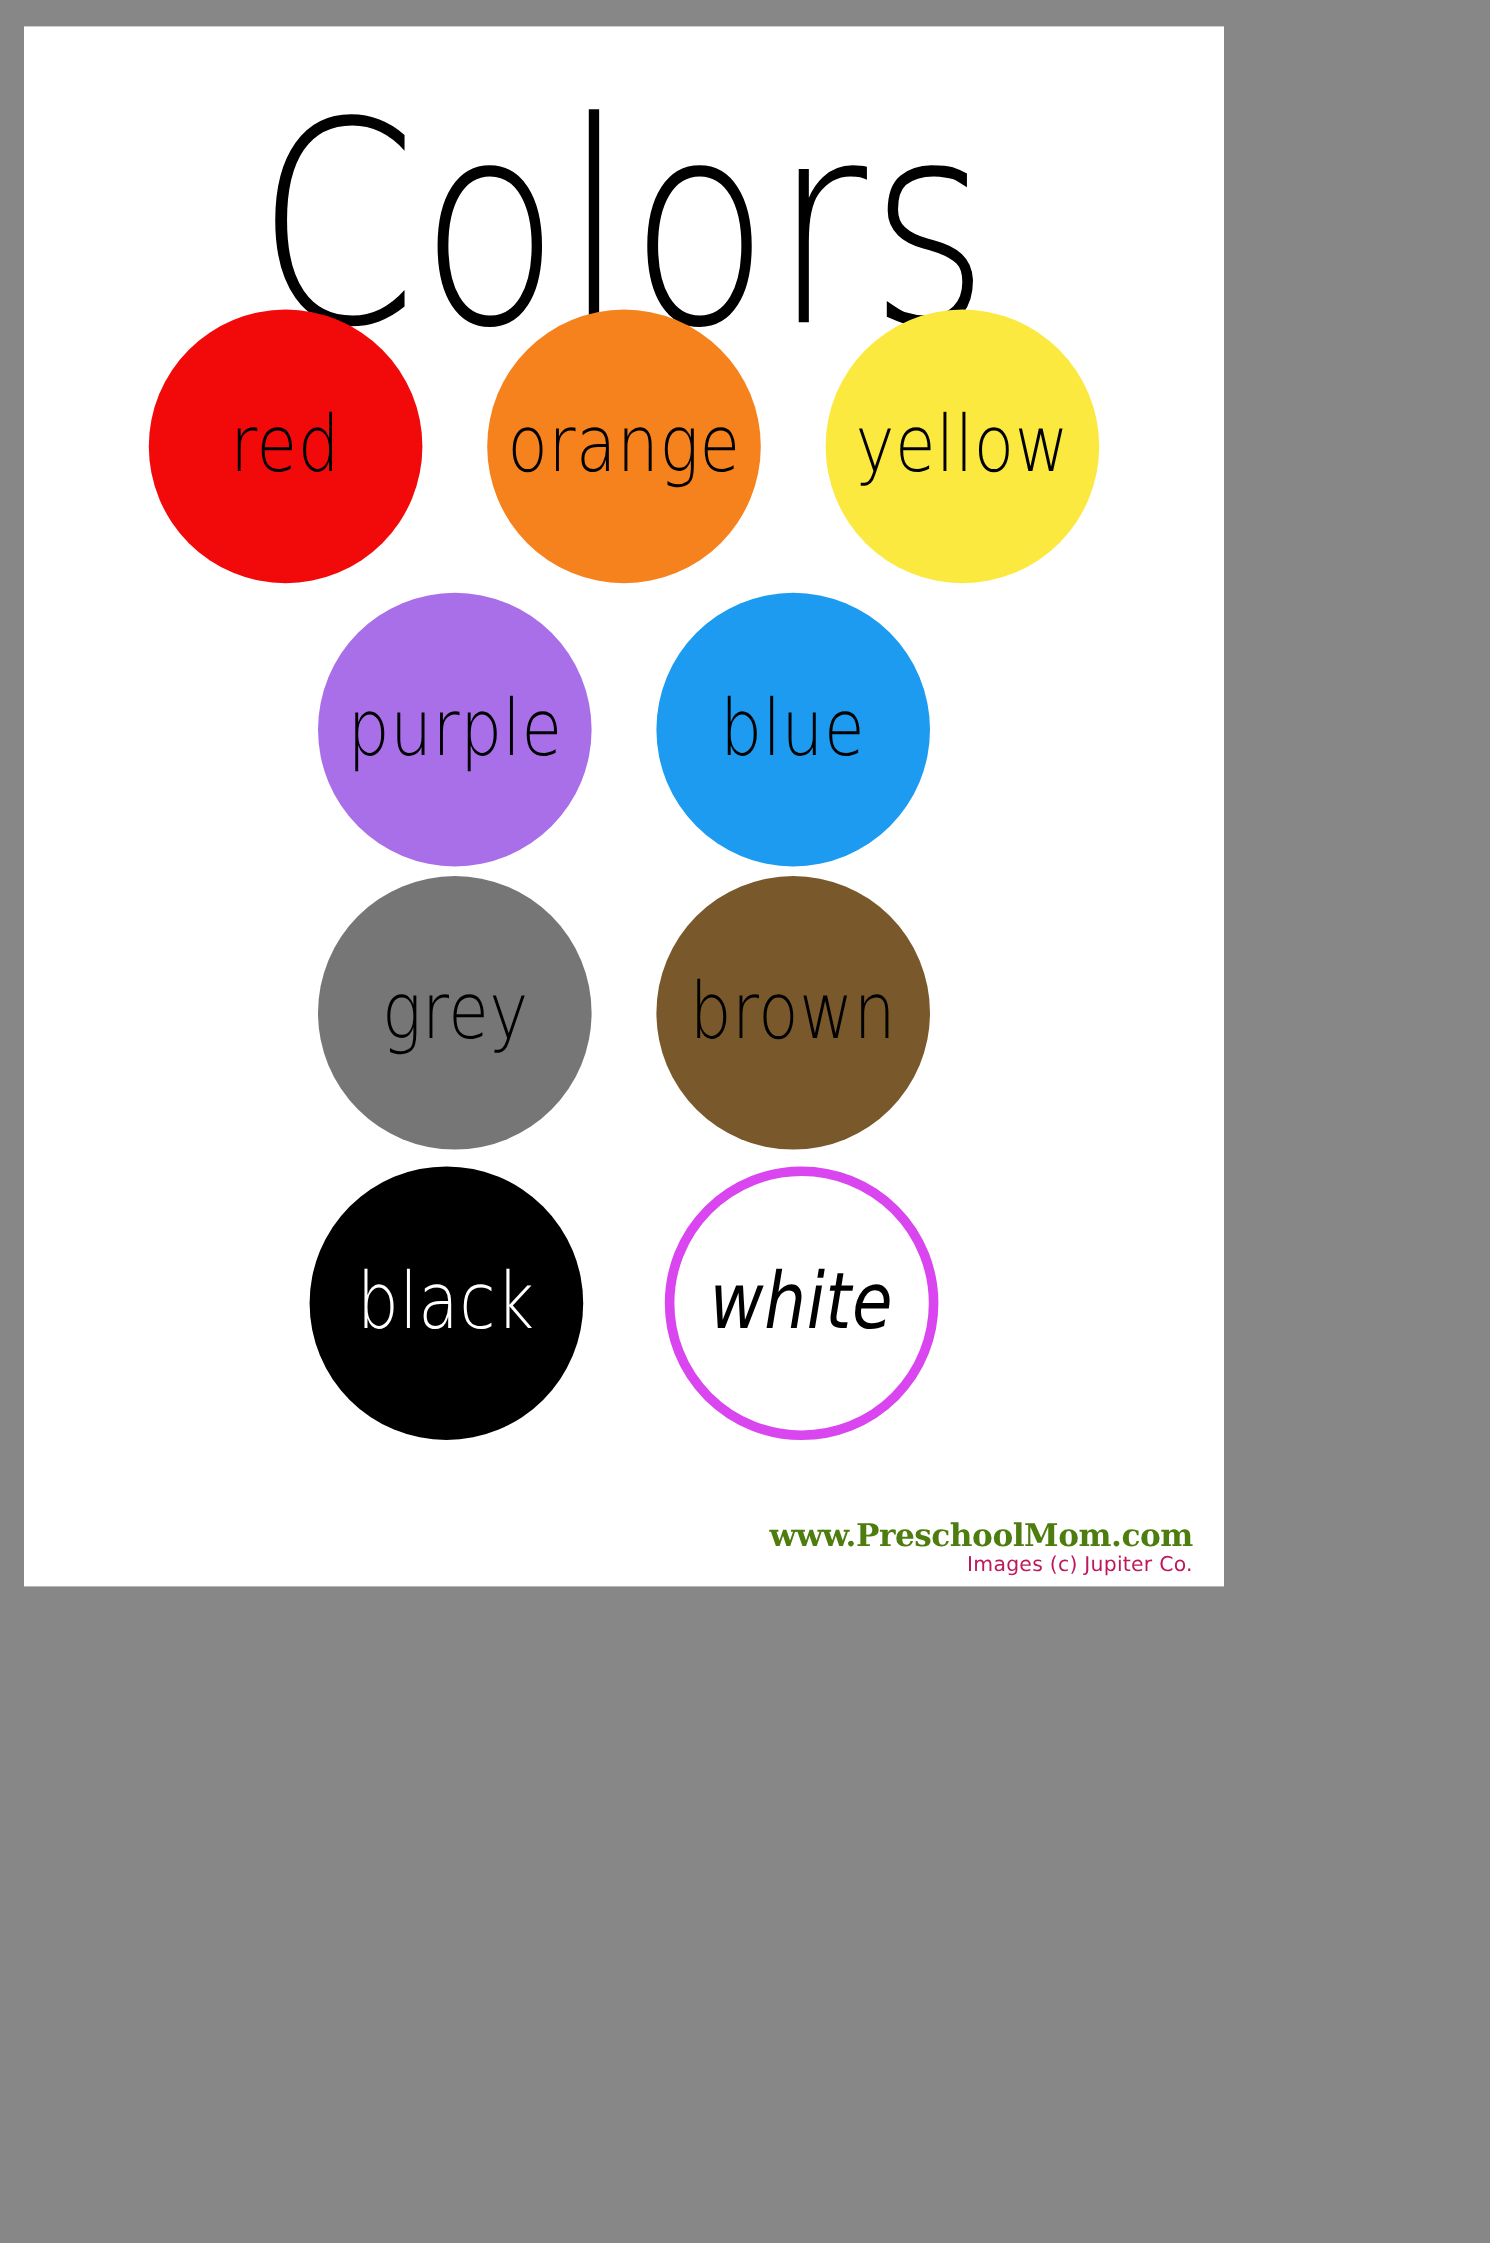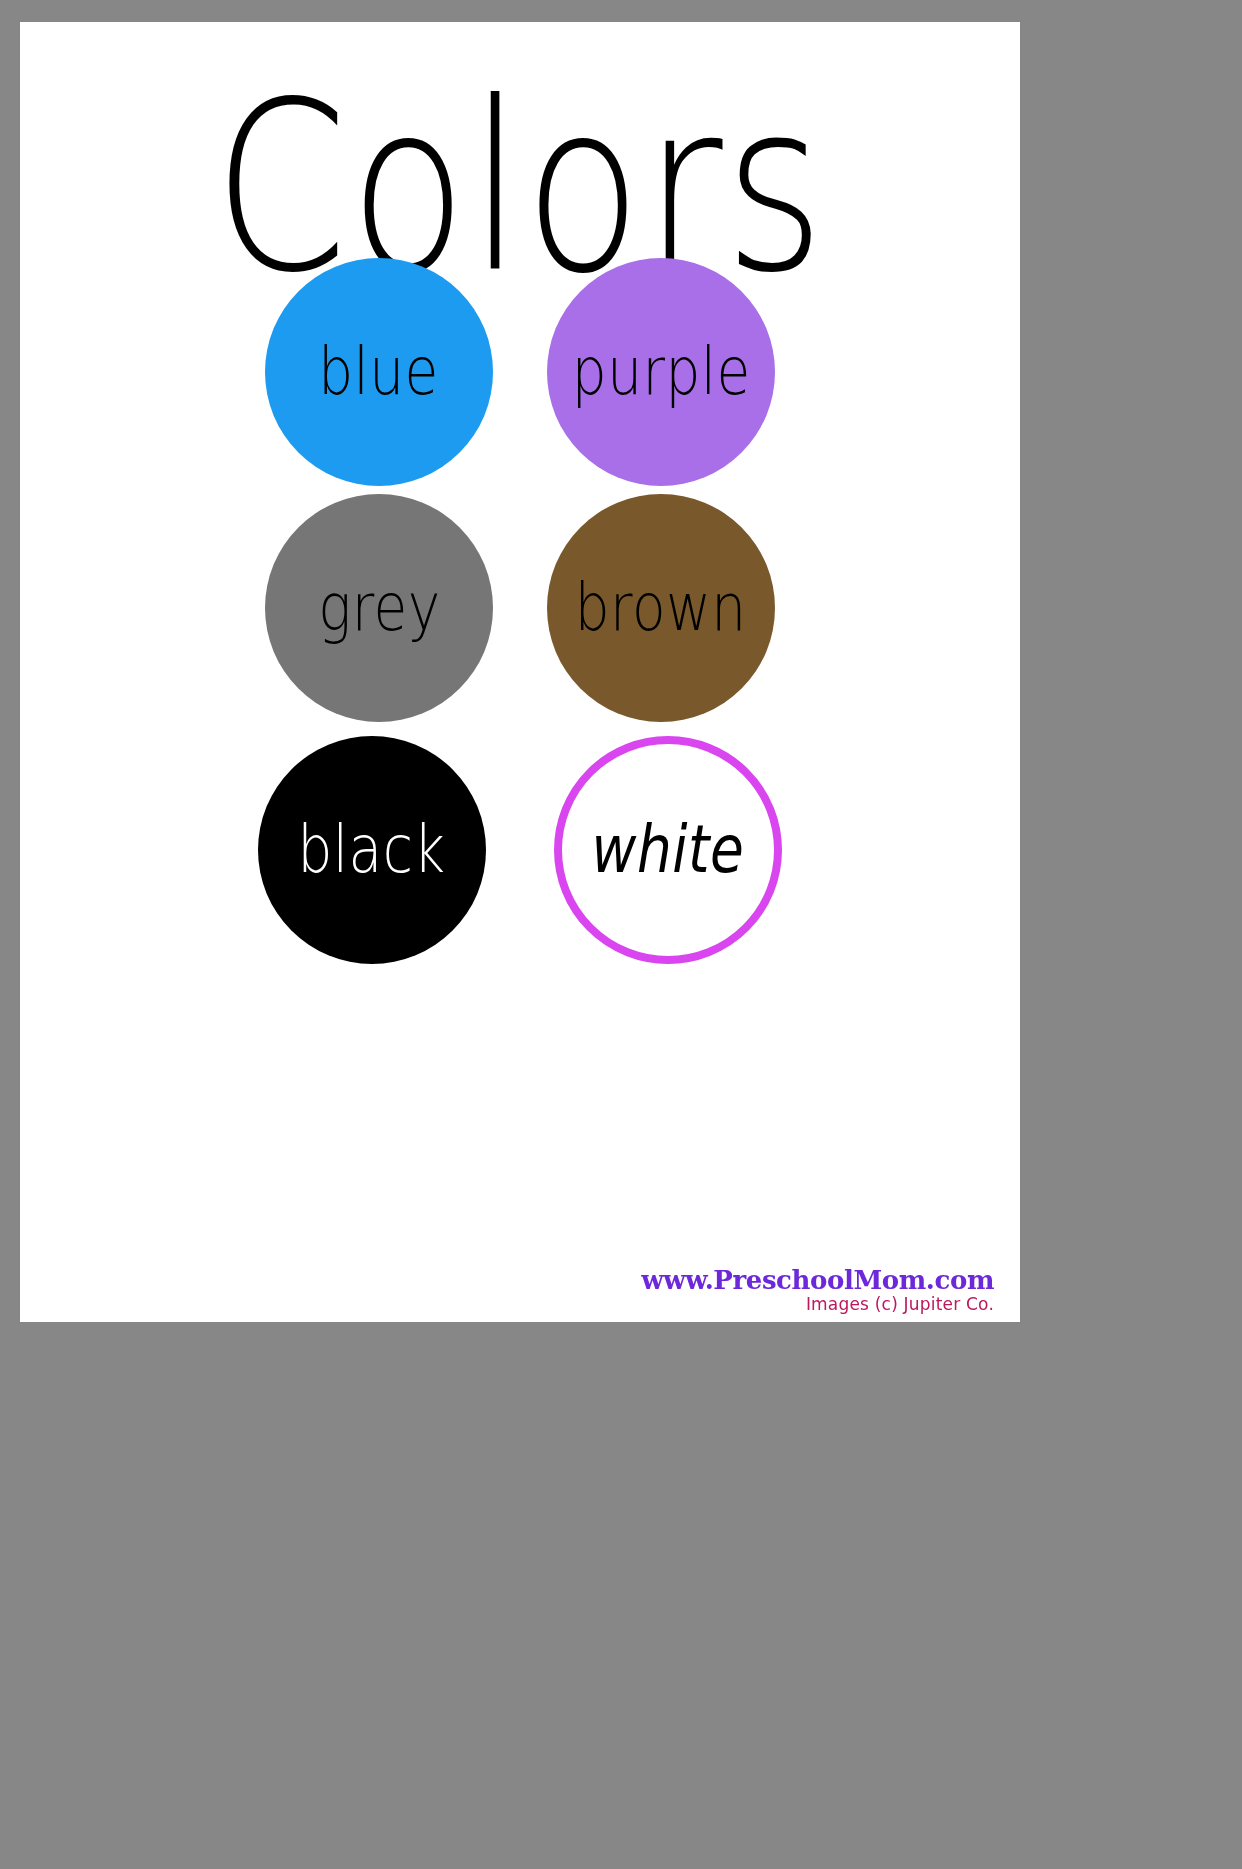--- a/index.html
+++ b/index.html
@@ -90,21 +90,21 @@
     position: absolute;
     right: 26px;
     bottom: 8px;
     text-align: right;
   }
 
   .footer-site {
     font-family: "DejaVu Serif", serif;
     font-weight: 700;
     font-size: 26px;
-    color: #6d28d9;
+    color: #4d7c0f;
     letter-spacing: -0.4px;
     line-height: 1.1;
     white-space: nowrap;
   }
 
   .footer-credit {
     font-family: "DejaVu Sans", sans-serif;
     font-weight: 400;
     font-size: 17px;
     color: #be185d;
@@ -116,27 +116,38 @@
 </style>
 </head>
 <body style="background: rgb(135, 135, 135);">
 
 <div class="page" style="background: rgb(255, 255, 255);">
 
   <h1 class="poster-title">Colors</h1>
 
   <div class="grid">
 
+    <div class="row">
+      <div class="swatch" style="background: rgb(242, 10, 10);">
+        <span class="swatch-label" style="color: rgb(0, 0, 0);">red</span>
+      </div>
+      <div class="swatch" style="background: rgb(246, 130, 30);">
+        <span class="swatch-label" style="color: rgb(0, 0, 0);">orange</span>
+      </div>
+      <div class="swatch" style="background: rgb(251, 233, 63);">
+        <span class="swatch-label" style="color: rgb(0, 0, 0);">yellow</span>
+      </div>
+    </div>
 
     <div class="row">
+      <div class="swatch" style="background: rgb(169, 111, 232);">
+        <span class="swatch-label" style="color: rgb(0, 0, 0);">purple</span>
+      </div>
       <div class="swatch" style="background: rgb(28, 155, 240);">
         <span class="swatch-label" style="color: rgb(0, 0, 0);">blue</span>
-      </div>
-      <div class="swatch" style="background: rgb(169, 111, 232);">
-        <span class="swatch-label" style="color: rgb(0, 0, 0);">purple</span>
       </div>
     </div>
 
     <div class="row">
       <div class="swatch" style="background: rgb(118, 118, 118);">
         <span class="swatch-label" style="color: rgb(0, 0, 0);">grey</span>
       </div>
       <div class="swatch" style="background: rgb(121, 89, 43);">
         <span class="swatch-label" style="color: rgb(0, 0, 0);">brown</span>
       </div>

